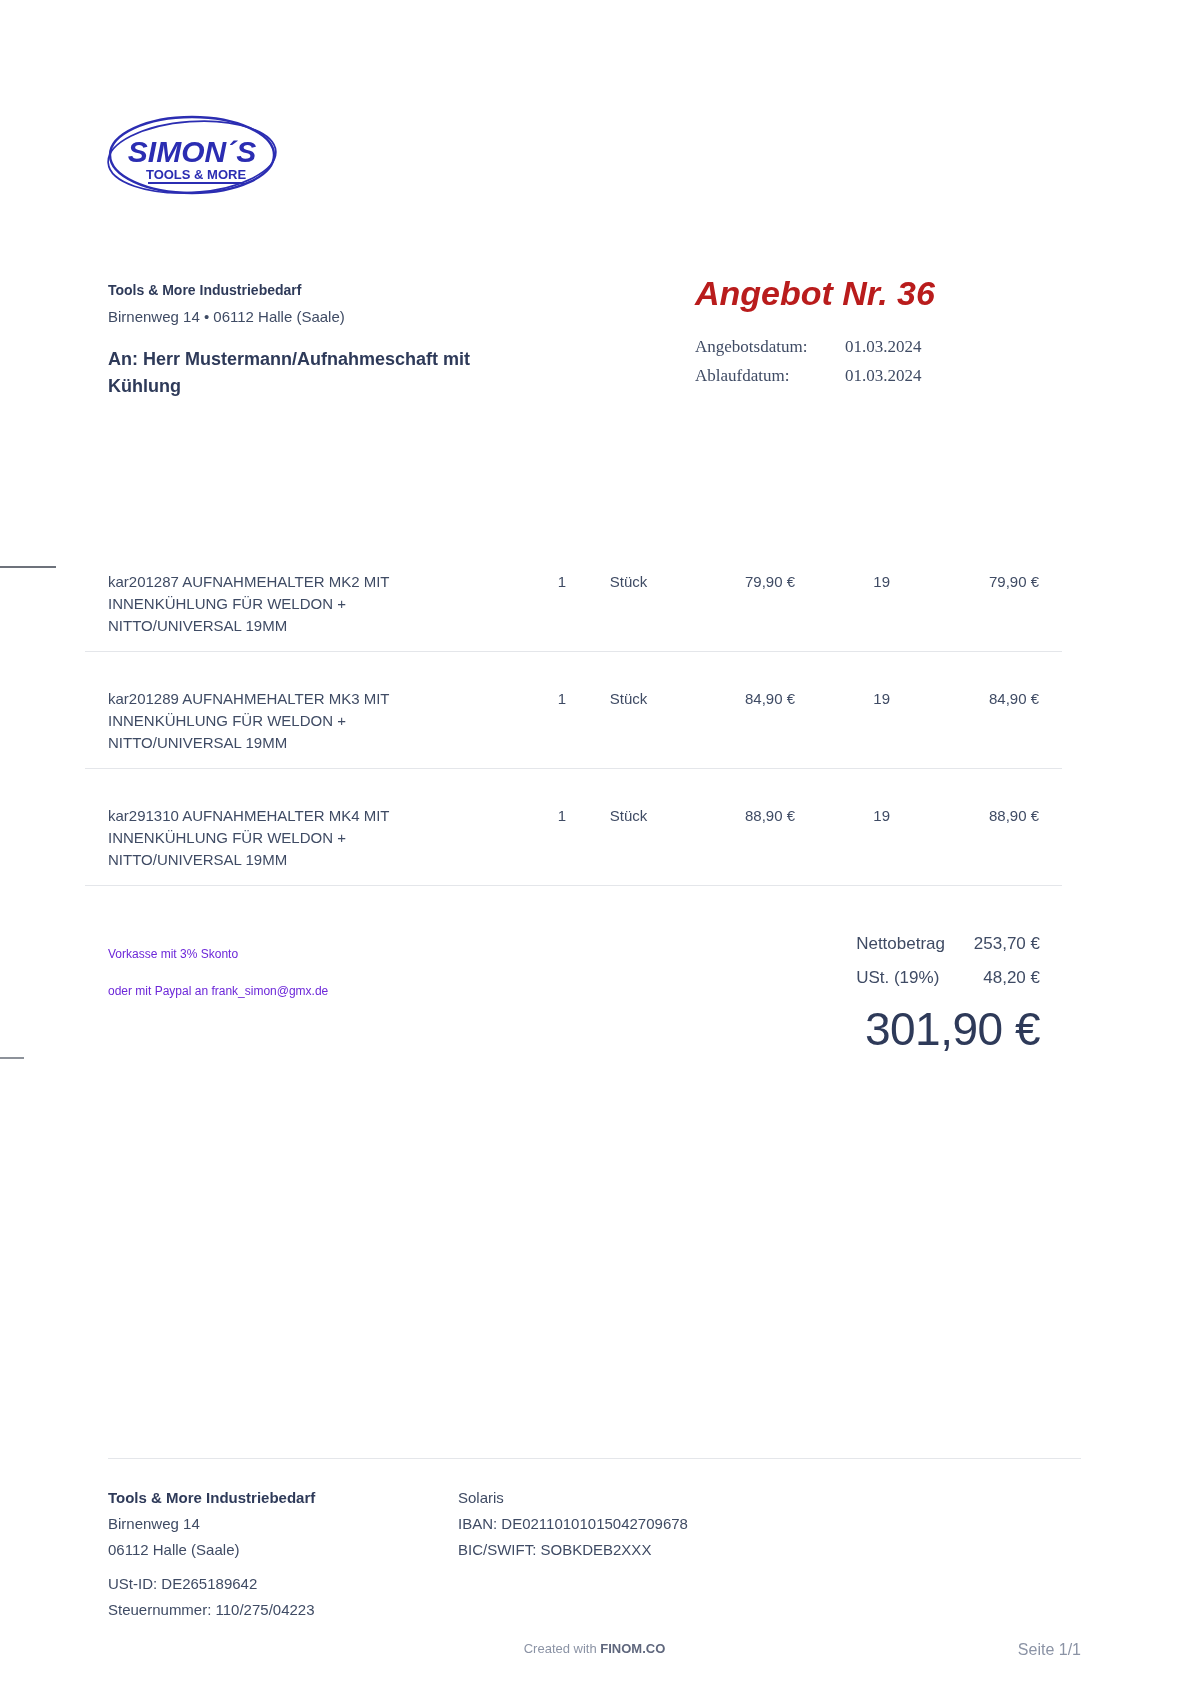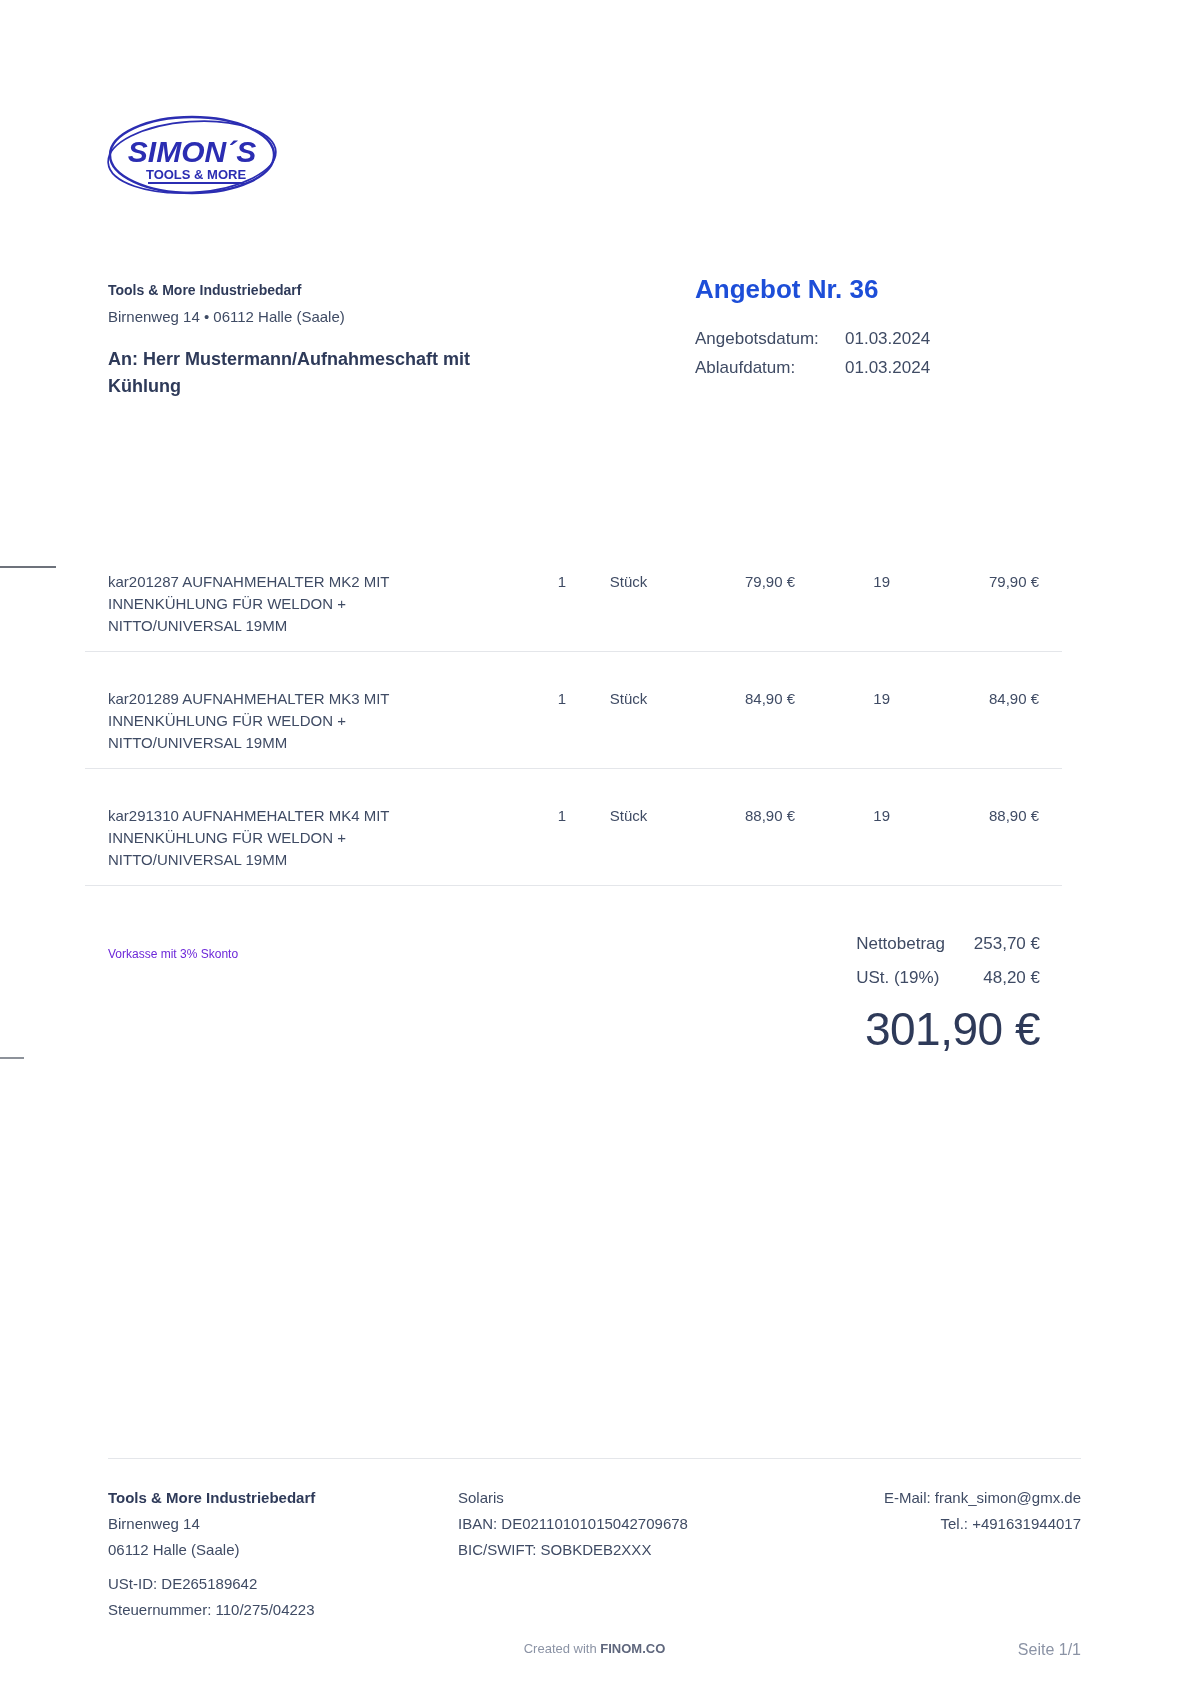--- a/index.html
+++ b/index.html
@@ -24,23 +24,23 @@
   .sender { position:absolute; left:108px; top:282px; }
   .sender-company { font-size:14px; font-weight:bold; color:#2e3a59; }
   .sender-address { font-size:15px; margin-top:10px; color:#3f4b64; }
   .recipient {
     position:absolute; left:108px; top:346px; width:430px;
     font-size:18px; font-weight:bold; line-height:27px; color:#2e3a59;
   }
 
   
   .offer { position:absolute; left:695px; top:274px; }
-  .offer-title { font-size:26px; font-weight:bold; color:#1d4ed8; }
+  .offer-title { font-size:34px; font-weight:bold; color:#b91c1c;font-style:italic; }
   .offer-fields { margin-top:19px; font-size:17px; line-height:29px; color:#3f4b64; }
-  .field { display:flex; }
+  .field { display:flex;font-family:Liberation Serif, serif; }
   .field-label { width:150px; }
 
   
   .table { position:absolute; left:85px; top:535px; width:977px; }
   .thead {
     display:grid;
     grid-template-columns:383px 75px 125px 104px 95px 149px;
     background:#e9ebf1; border-radius:4px;
     padding:15px 23px; font-size:15px; font-weight:bold; color:#2e3a59;
     align-items:center;
@@ -144,20 +144,21 @@
       <div class="c-right">1</div>
       <div class="c-center">Stück</div>
       <div class="c-right">88,90 €</div>
       <div class="c-right">19</div>
       <div class="c-right">88,90 €</div>
     </div>
   </div>
 
   <div class="payment">
     <div>Vorkasse mit 3% Skonto</div>
+    <div>oder mit Paypal an frank_simon@gmx.de</div>
   </div>
 
   <div class="totals">
     <div class="totals-row">
       <span>Nettobetrag</span>
       <span class="totals-value">253,70 €</span>
     </div>
     <div class="totals-row">
       <span>USt. (19%)</span>
       <span class="totals-value">48,20 €</span>
@@ -175,21 +176,17 @@
     <div>USt-ID: DE265189642</div>
     <div>Steuernummer: 110/275/04223</div>
   </div>
 
   <div class="footer-col fc2">
     <div>Solaris</div>
     <div>IBAN: DE02110101015042709678</div>
     <div>BIC/SWIFT: SOBKDEB2XXX</div>
   </div>
 
-  <div class="footer-col fc3">
-    <div>E-Mail: frank_simon@gmx.de</div>
-    <div>Tel.: +491631944017</div>
-  </div>
 
   <div class="created"><span>Created with </span><b>FINOM.CO</b></div>
   <div class="page-number">Seite 1/1</div>
 
 </div>
 
 </body></html>

